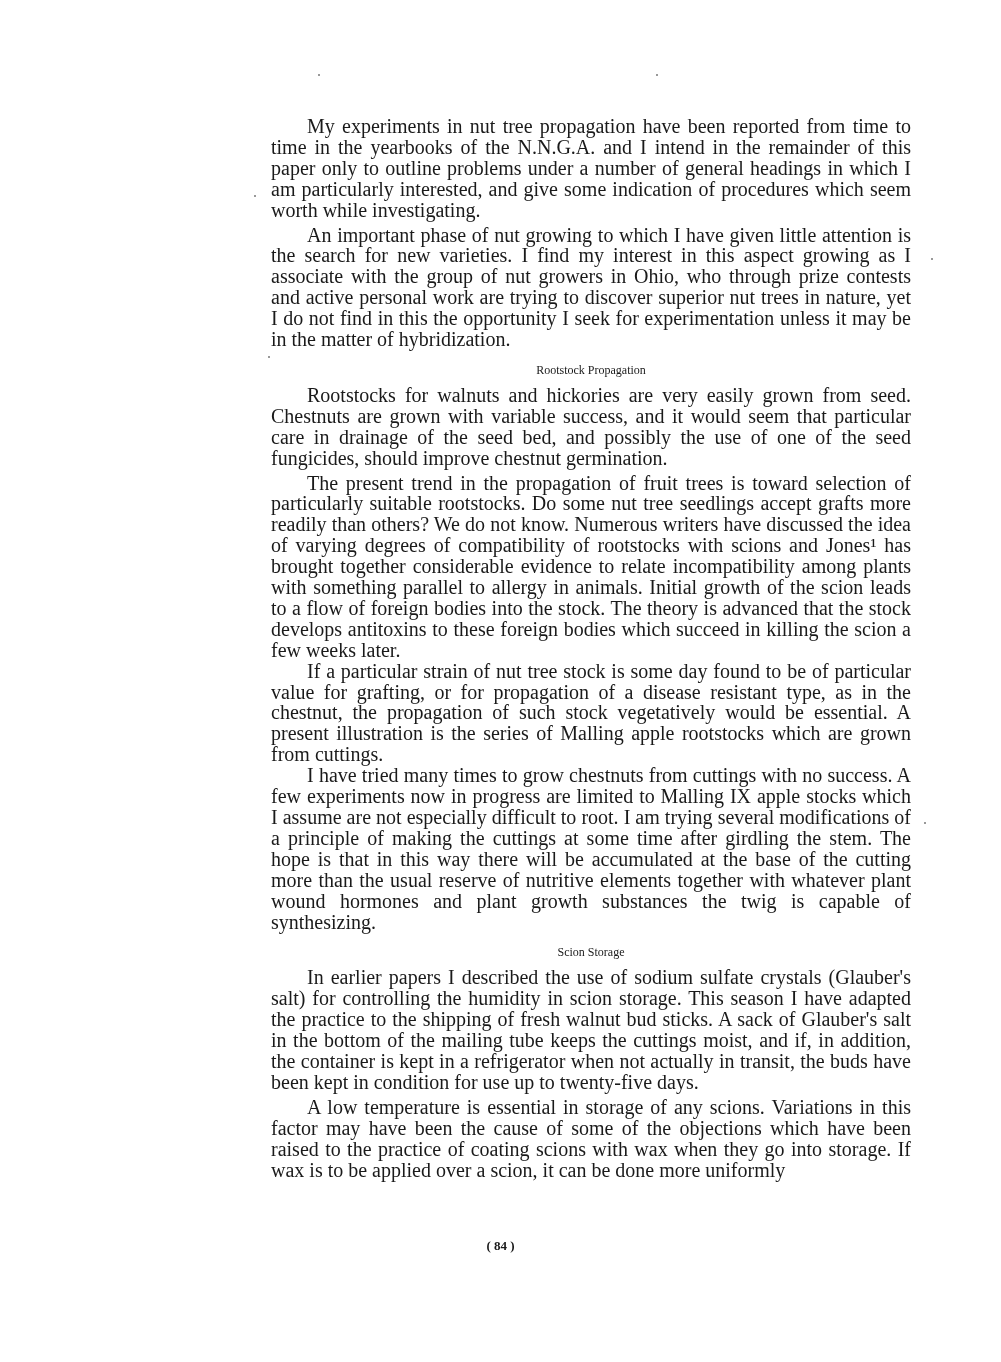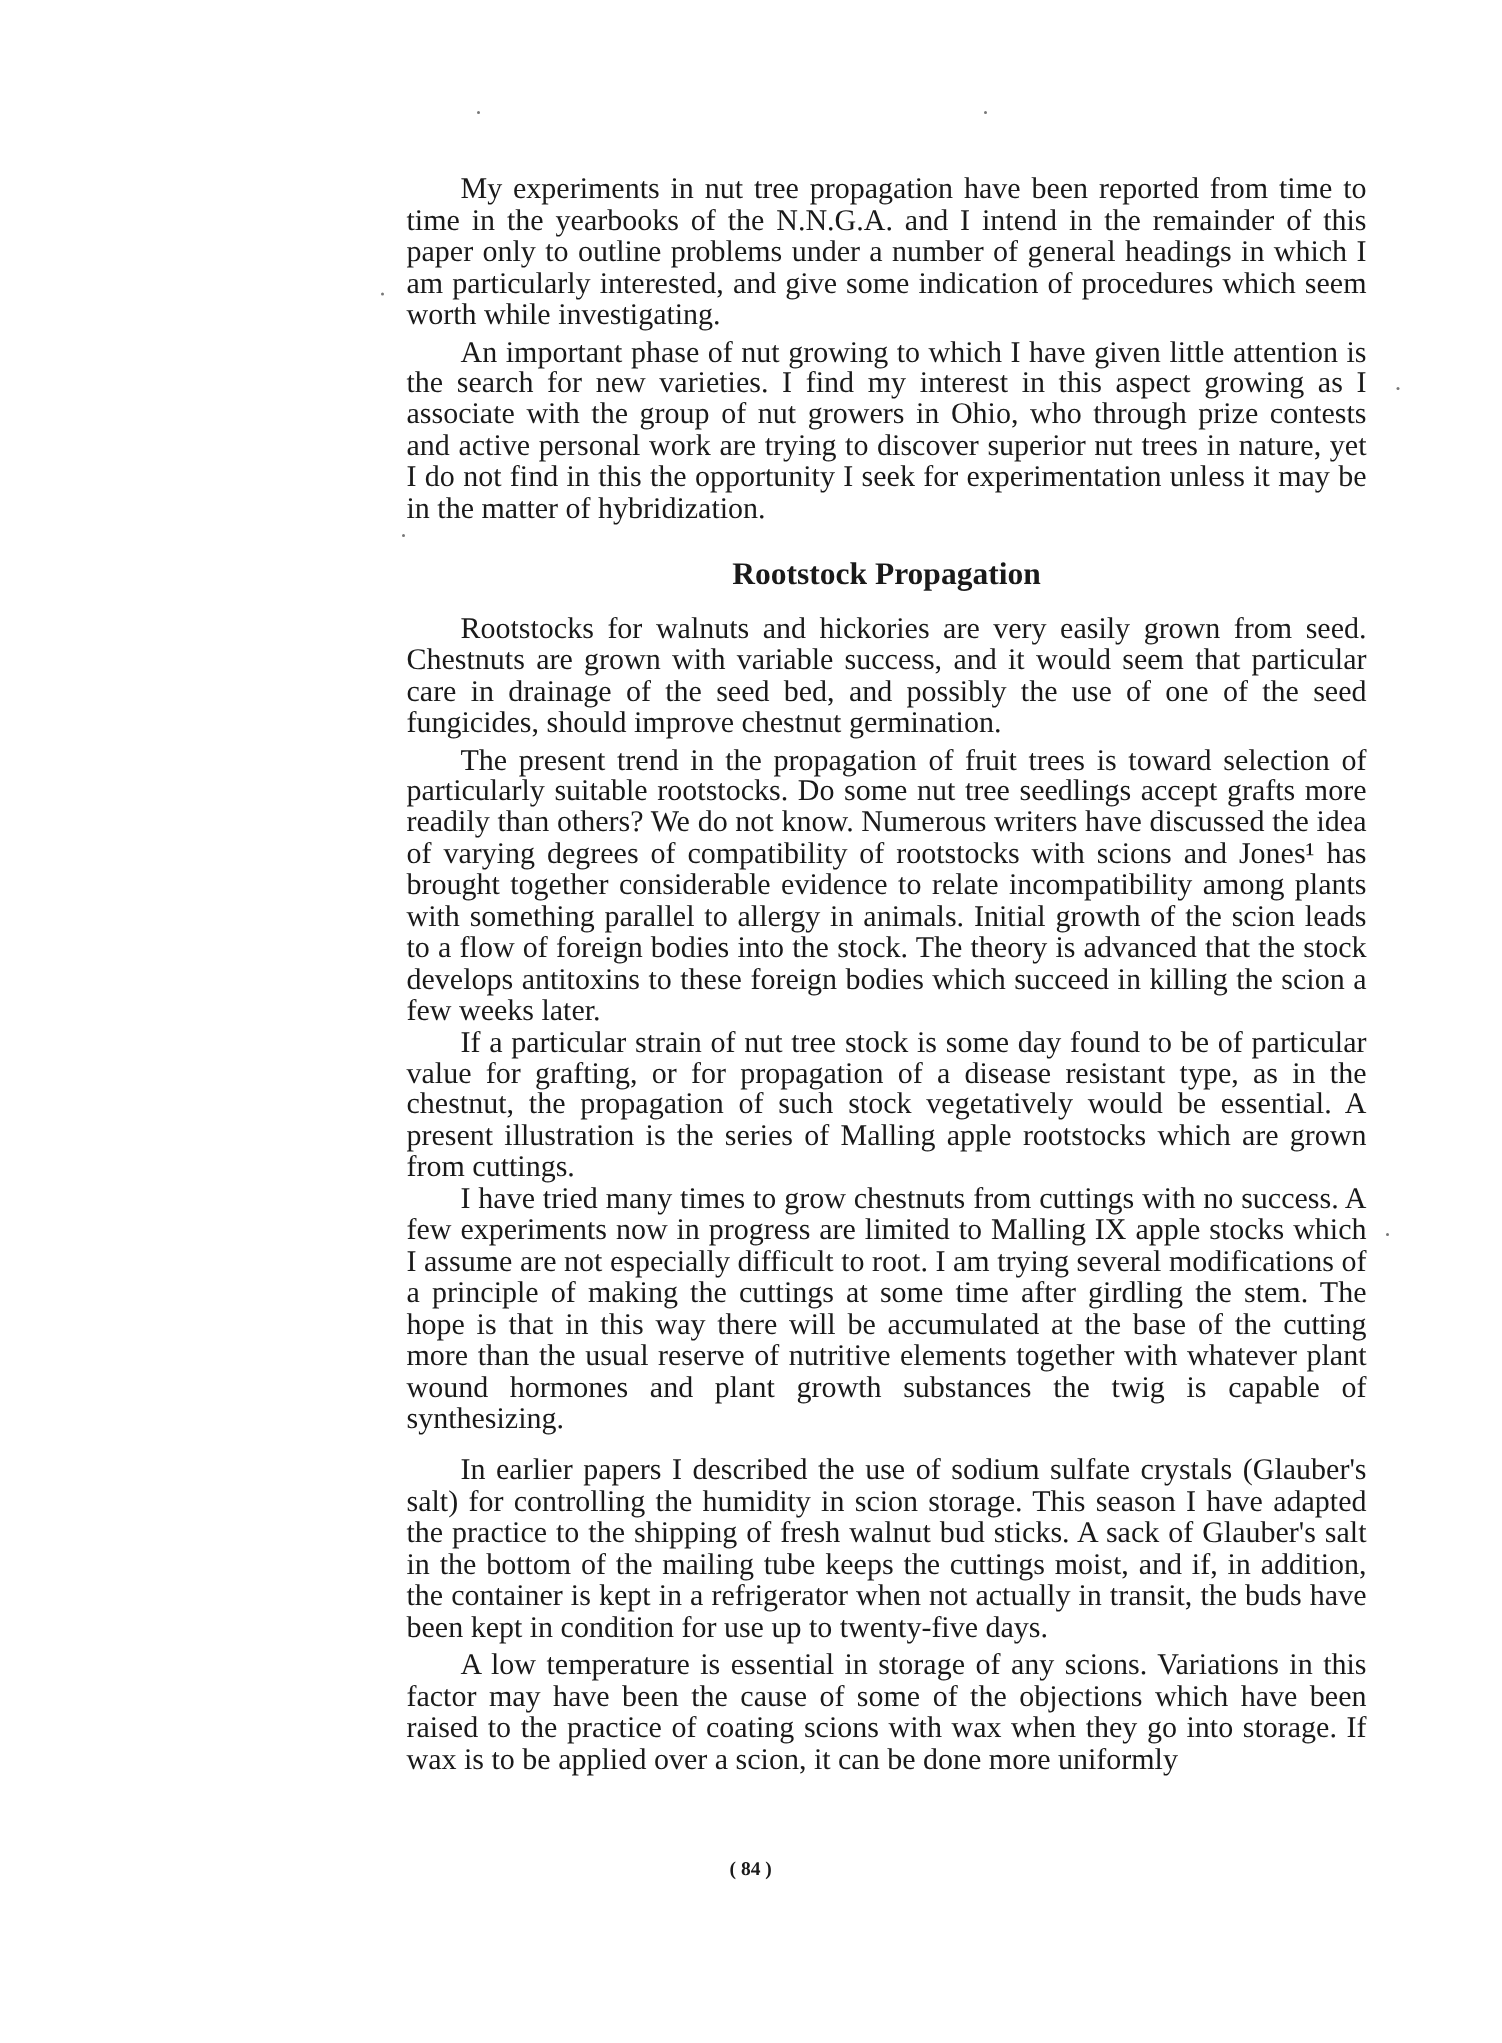--- a/index.html
+++ b/index.html
@@ -9,21 +9,21 @@
     color: #1a1a1a;
   }
   .page {
     position: absolute; left: 271px; top: 116px; width: 640px;
   }
   p.para {
     margin: 0; font-size: 20px; line-height: 20.9px;
     text-align: justify; text-indent: 36px;
   }
   h2.head {
-    margin: 12px; font-size: 21px; font-weight: bold; text-align: center;
+    margin: 0; font-size: 12px; font-weight: normal; text-align: center;
     line-height: 20.9px;
   }
   .gap-s { height: 4px; }
   .gap-h { height: 10px; }
   .folio {
     position: absolute; left: 0; width: 1001px; top: 1238px;
     text-align: center; font-size: 13px; font-weight: bold;
   }
   .speck { position: absolute; width: 2px; height: 2px; background: #777; border-radius: 1px; }
 </style>
@@ -38,20 +38,21 @@
 
   <h2 class="head">Rootstock Propagation</h2>
   <div class="gap-s"></div>
   <p class="para">Rootstocks for walnuts and hickories are very easily grown from seed. Chestnuts are grown with variable success, and it would seem that particular care in drainage of the seed bed, and possibly the use of one of the seed fungicides, should improve chestnut germination.</p>
   <div class="gap-s"></div>
   <p class="para">The present trend in the propagation of fruit trees is toward selection of particularly suitable rootstocks. Do some nut tree seedlings accept grafts more readily than others? We do not know. Numerous writers have discussed the idea of varying degrees of compatibility of rootstocks with scions and Jones¹ has brought together considerable evidence to relate incompatibility among plants with something parallel to allergy in animals. Initial growth of the scion leads to a flow of foreign bodies into the stock. The theory is advanced that the stock develops antitoxins to these foreign bodies which succeed in killing the scion a few weeks later.</p>
   <p class="para">If a particular strain of nut tree stock is some day found to be of particular value for grafting, or for propagation of a disease resistant type, as in the chestnut, the propagation of such stock vegetatively would be essential. A present illustration is the series of Malling apple rootstocks which are grown from cuttings.</p>
   <p class="para">I have tried many times to grow chestnuts from cuttings with no success. A few experiments now in progress are limited to Malling IX apple stocks which I assume are not especially difficult to root. I am trying several modifications of a principle of making the cuttings at some time after girdling the stem. The hope is that in this way there will be accumulated at the base of the cutting more than the usual reserve of nutritive elements together with whatever plant wound hormones and plant growth substances the twig is capable of synthesizing.</p>
   <div class="gap-h"></div>
 
+  <h2 class="head">Scion Storage</h2>
   <div class="gap-s"></div>
   <p class="para">In earlier papers I described the use of sodium sulfate crystals (Glauber's salt) for controlling the humidity in scion storage. This season I have adapted the practice to the shipping of fresh walnut bud sticks. A sack of Glauber's salt in the bottom of the mailing tube keeps the cuttings moist, and if, in addition, the container is kept in a refrigerator when not actually in transit, the buds have been kept in condition for use up to twenty-five days.</p>
   <div class="gap-s"></div>
   <p class="para">A low temperature is essential in storage of any scions. Variations in this factor may have been the cause of some of the objections which have been raised to the practice of coating scions with wax when they go into storage. If wax is to be applied over a scion, it can be done more uniformly</p>
 </div>
 
 <div class="folio">( 84 )</div>
 
 <div class="speck" style="left:318px;top:74px"></div>
 <div class="speck" style="left:656px;top:74px"></div>

